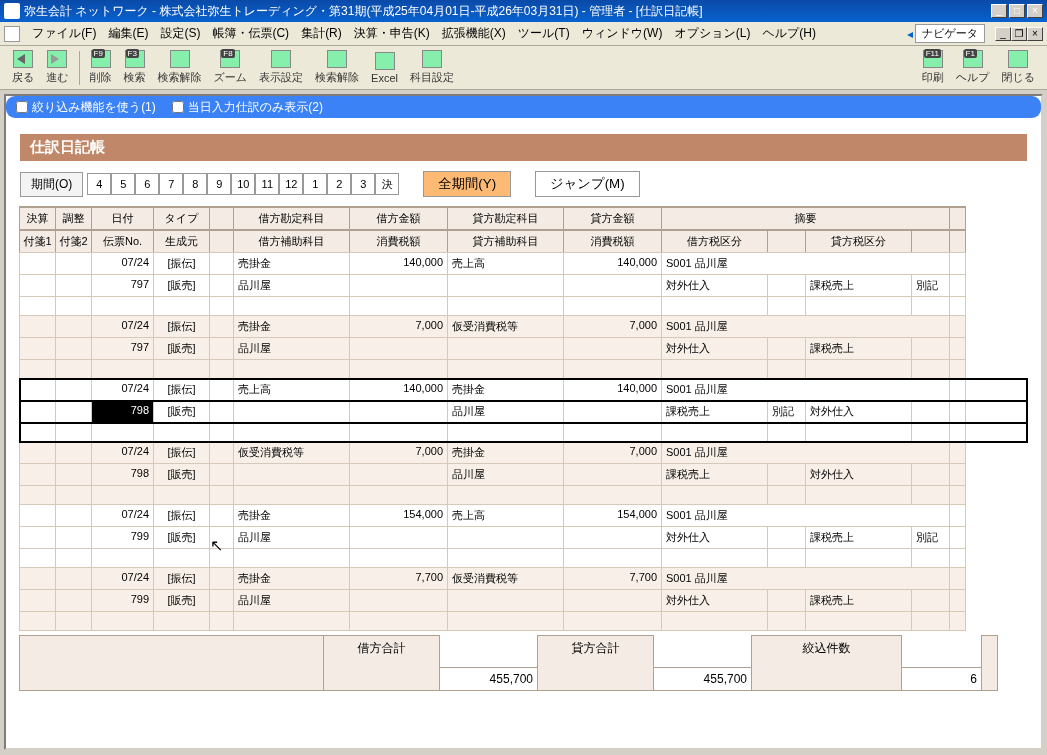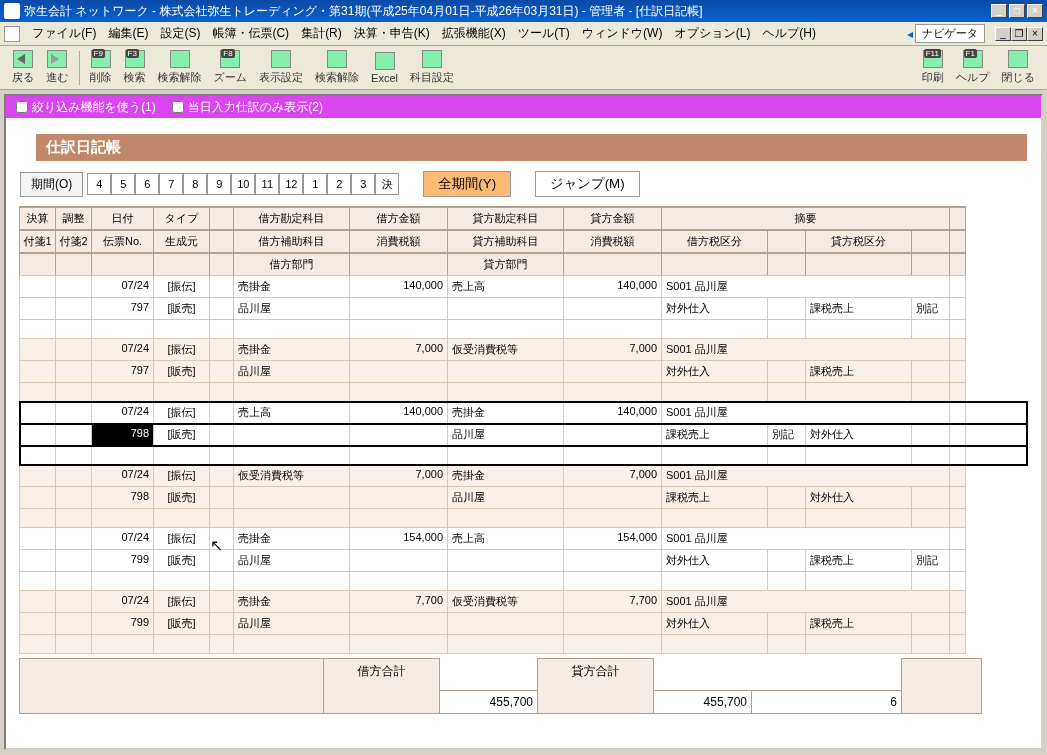--- a/index.html
+++ b/index.html
@@ -21,25 +21,25 @@
 .toolbar { background: #ece9d8; height: 44px; display: flex; align-items: center; padding: 0 6px; border-bottom: 1px solid #aca899; position: relative; }
 .tool-btn { display: flex; flex-direction: column; align-items: center; gap: 2px; padding: 2px 6px; cursor: pointer; }
 .tool-btn .icn { width: 20px; height: 18px; background: #86efac; border: 1px solid #888; position: relative; }
 .tool-btn .lbl { font-size: 11px; color: #333; }
 .tool-btn .key { position: absolute; top: -2px; left: 0; font-size: 8px; background: #444; color: #fff; padding: 0 2px; border-radius: 2px; }
 .tool-sep { width: 1px; height: 34px; background: #aca899; margin: 0 4px; }
 .toolbar .right-tools { position: absolute; right: 6px; display: flex; }
 
 .content-area { background: #fff; margin: 4px; border: 2px inset #d4d0c8; height: 656px; overflow: auto; position: relative; }
 
-.option-bar { background: #d946ef; color: #fff; height: 22px; display: flex; align-items: center; padding: 0 10px; gap: 16px; }
+.option-bar { background: #3b82f6; color: #fff; height: 22px; display: flex; align-items: center; padding: 0 10px; gap: 16px; border-radius: 9px; }
 .option-bar label { display: flex; align-items: center; gap: 4px; }
 .option-bar input[type=checkbox] { width: 12px; height: 12px; }
 
-.doc-title-wrap { padding: 16px 14px 4px 30px; }
+.doc-title-wrap { padding: 16px 14px 4px 14px; }
 .doc-title { background: #c08868; color: #fff; padding: 4px 10px; font-size: 15px; font-weight: bold; display: inline-block; width: 100%; }
 
 .period-bar { padding: 6px 14px 10px 14px; display: flex; align-items: center; gap: 4px; }
 .period-lbl { border: 1px solid #999; padding: 3px 10px; background: #f4f4f4; }
 .month-btn { width: 24px; height: 22px; border: 1px solid #999; background: #fff; text-align: center; line-height: 20px; cursor: pointer; font-size: 11px; }
 .full-btn { border: 1px solid #999; background: #fdba74; padding: 3px 14px; margin-left: 20px; cursor: pointer; }
 
 .grid-wrap { margin: 0 14px; }
 .grid-header { display: grid; grid-template-columns: 36px 36px 62px 56px 24px 116px 98px 116px 98px 106px 38px 106px 38px 16px; background: #fff; }
 .gh { border: 1px solid #b0a090; border-top: 2px solid #b0a090; background: #f4ece4; text-align: center; padding: 3px 2px; font-size: 11px; margin-left: -1px; margin-top: -1px; }
@@ -221,36 +221,20 @@
         <div class="gh">借方補助科目</div>
         <div class="gh">消費税額</div>
         <div class="gh">貸方補助科目</div>
         <div class="gh">消費税額</div>
         <div class="gh">借方税区分</div>
         <div class="gh"></div>
         <div class="gh">貸方税区分</div>
         <div class="gh"></div>
         <div class="gh"></div>
       </div>
-    <div class="grid-header" id="gh-r3">
-        <div class="gh"></div>
-        <div class="gh"></div>
-        <div class="gh"></div>
-        <div class="gh"></div>
-        <div class="gh"></div>
-        <div class="gh">借方部門</div>
-        <div class="gh"></div>
-        <div class="gh">貸方部門</div>
-        <div class="gh"></div>
-        <div class="gh"></div>
-        <div class="gh"></div>
-        <div class="gh"></div>
-        <div class="gh"></div>
-        <div class="gh"></div>
-      </div>
     <div class="grid-body" id="grid-body">
         <div class="entry">
           <div class="gc"></div>
           <div class="gc"></div>
           <div class="gc num">07/24</div>
           <div class="gc ctr">[振伝]</div>
           <div class="gc"></div>
           <div class="gc">売掛金</div>
           <div class="gc num">140,000</div>
           <div class="gc">売上高</div>
@@ -515,19 +499,20 @@
           <div class="gc"></div>
           <div class="gc"></div>
         </div>
       </div>
     <div class="footer-row" id="footer-row">
       <div class="fc"></div>
       <div class="fc">借方合計</div>
       <div class="fc num">455,700</div>
       <div class="fc">貸方合計</div>
       <div class="fc num">455,700</div>
+      <div class="fc">絞込件数</div>
       <div class="fc num">6</div>
       <div class="fc"></div>
     </div>
   </div>
 
   <span class="cursor-arrow" style="left:204px;top:440px;">↖</span>
 </div>
 
 </body></html>

